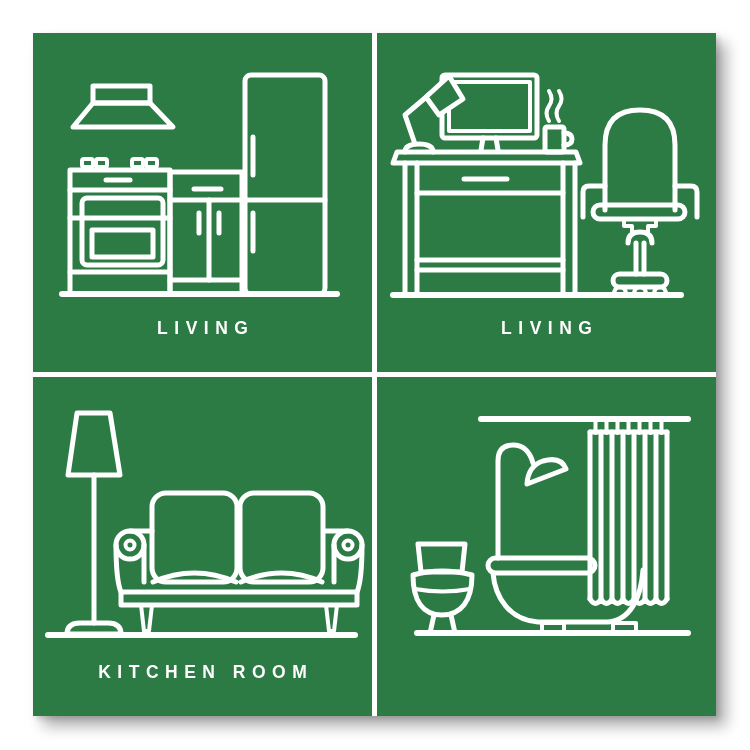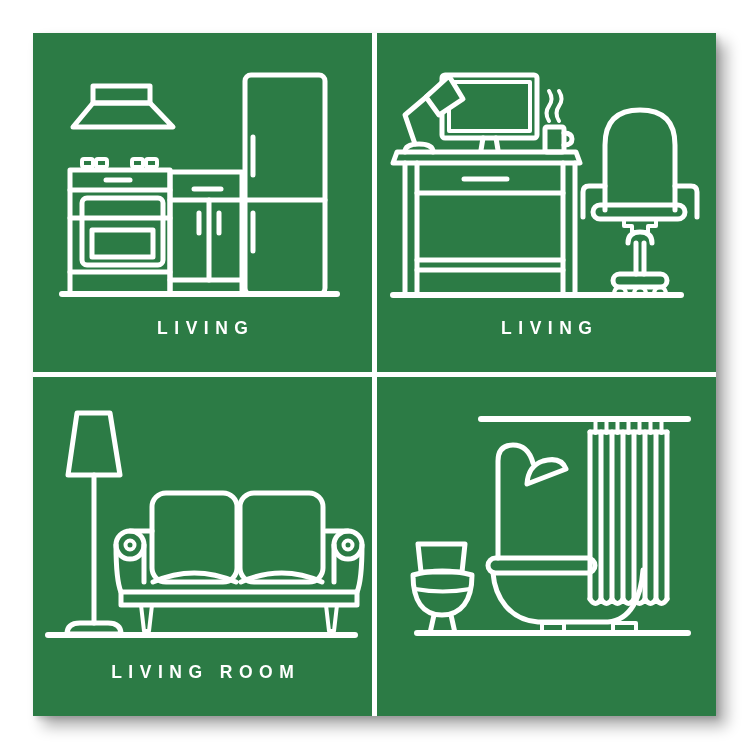--- a/index.html
+++ b/index.html
@@ -139,21 +139,21 @@
         <circle class="s4" cx="97" cy="168" r="4.5"></circle>
         <path class="s" d="M97,154 H119 M111,168 V205 M83,168 C83,196 85,208 88,215"></path>
         <circle class="s" cx="315" cy="168" r="14"></circle>
         <circle class="s4" cx="315" cy="168" r="4.5"></circle>
         <path class="s" d="M293,154 H315 M301,168 V205 M329,168 C329,196 327,208 324,215"></path>
         <rect class="s" x="88" y="215" width="236" height="13"></rect>
         <path class="s4" d="M108,228 L111,254 H116 L119,228 M293,228 L296,254 H301 L304,228"></path>
       </g>
       <path class="s6" d="M15,258 H322"></path>
     </svg>
-    <div class="label">LIVING ROOM</div>
+    <div class="label">KITCHEN ROOM</div>
   </div>
 
   <div class="panel">
     <svg width="339" height="270" viewBox="0 0 339 270">
       <path class="s6" d="M104,42 H311"></path>
       <g>
         <path class="s" d="M41,167 H88 L85,195 H44 Z"></path>
         <path class="s" d="M36,198 Q65,190 95,198 C95,224 84,238 65,238 C46,238 36,224 36,198 Z"></path>
         <path class="s4" d="M38,212 Q66,217 93,212"></path>
         <path class="s" d="M57,238 L53,256 M74,238 L78,256"></path>

